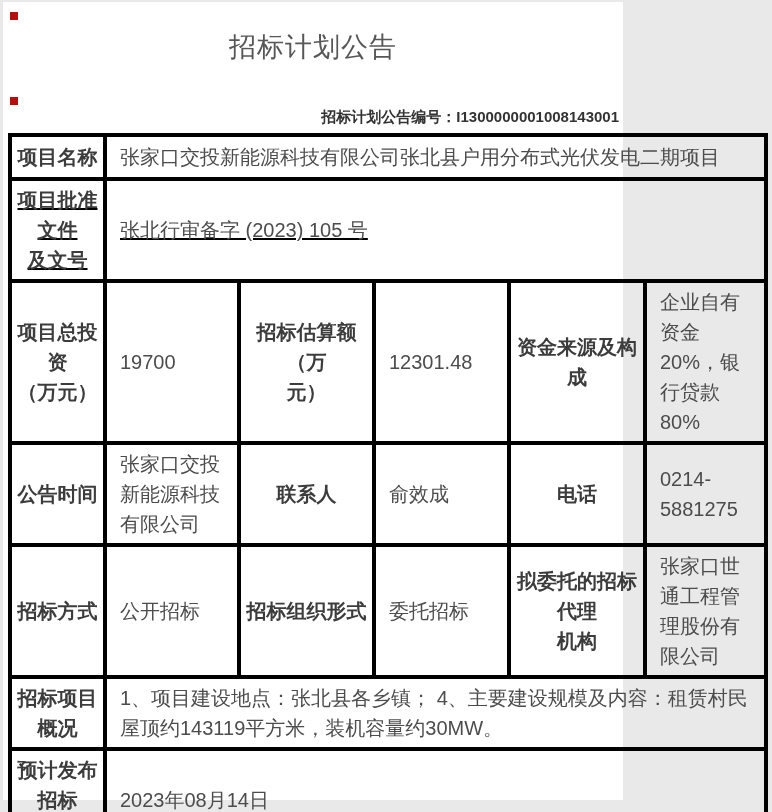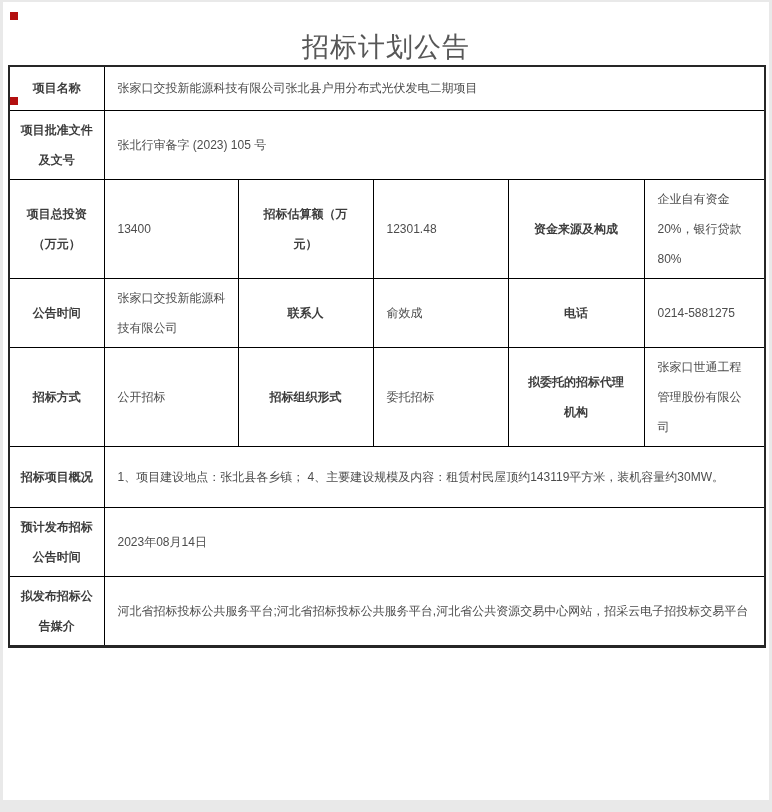--- a/index.html
+++ b/index.html
@@ -4,21 +4,21 @@
 <style>
   html,body{margin:0;padding:0;}
   body{
     width:772px;height:812px;
     background:#e9e9e9;
     font-family:"Liberation Sans","DejaVu Sans",sans-serif;
     position:relative;overflow:hidden;
   }
   .page{
     position:absolute;left:3px;top:2px;
-    width:766px;height:798px;
+    width:620px;height:798px;
     background:#ffffff;
   }
   .marker{position:absolute;width:8px;height:8px;background:#b30f0f;}
   .marker-1{left:7px;top:10px;}
   .marker-2{left:7px;top:95px;}
   .title{
     margin:0;padding-top:27px;
     text-align:center;
     font-size:27px;font-weight:500;
     color:#575757;letter-spacing:1px;
@@ -27,54 +27,55 @@
     margin:43px 4px 6px 0;
     text-align:right;
     font-size:15px;font-weight:bold;color:#333333;
   }
   table.plan-table{
     border-collapse:collapse;table-layout:fixed;
     margin-left:5px;width:756px;
     border:2px solid #262626;border-bottom-width:3px;
   }
   table.plan-table td{
-    border:1px solid #000000;
-    font-size:12px;line-height:30px;
+    border:4px solid #000000;
+    font-size:20px;line-height:30px;
     white-space:pre-line;
     overflow:hidden;vertical-align:middle;
   }
   td.label{
     font-weight:bold;color:#3c3c3c;
     text-align:center;padding:4px 5px;
   }
   td.value{
     color:#4c4c4c;text-align:left;
     padding:4px 11px 4px 13px;
   }
   tr:nth-child(1){height:44px;}
-  tr:nth-child(2){height:63px;}
+  tr:nth-child(2){height:63px;text-decoration:underline;}
   tr:nth-child(3){height:82px;}
   tr:nth-child(4){height:62px;}
   tr:nth-child(5){height:65px;}
   tr:nth-child(6){height:61px;}
   tr:nth-child(7){height:66px;}
   tr:nth-child(8){height:59px;}
   tr:nth-child(9){height:63px;}
   tr:nth-child(10){height:40px;}
 </style>
 </head>
 <body>
 
 <div class="page">
 
   <div class="marker marker-1"></div>
   <div class="marker marker-2"></div>
 
   <h1 class="title">招标计划公告</h1>
 
+  <div class="notice-no"><span>招标计划公告编号：</span><span>I1300000001008143001</span></div>
 
   <table class="plan-table">
     <colgroup>
       <col style="width:95px">
         <col style="width:134px">
         <col style="width:135px">
       <col style="width:135px">
         <col style="width:136px">
         <col style="width:121px">
     </colgroup>
@@ -84,21 +85,21 @@
           <td class="value" colspan="5">张家口交投新能源科技有限公司张北县户用分布式光伏发电二期项目</td>
         </tr>
         <tr>
           <td class="label">项目批准文件
 及文号</td>
           <td class="value" colspan="5">张北行审备字 (2023) 105 号</td>
         </tr>
         <tr>
           <td class="label">项目总投资
 （万元）</td>
-          <td class="value">13400</td>
+          <td class="value">19700</td>
           <td class="label">招标估算额（万
 元）</td>
           <td class="value">12301.48</td>
           <td class="label">资金来源及构成</td>
           <td class="value">企业自有资金20%，银行贷款80%</td>
         </tr>
         <tr>
           <td class="label">公告时间</td>
           <td class="value">张家口交投新能源科技有限公司</td>
           <td class="label">联系人</td>

